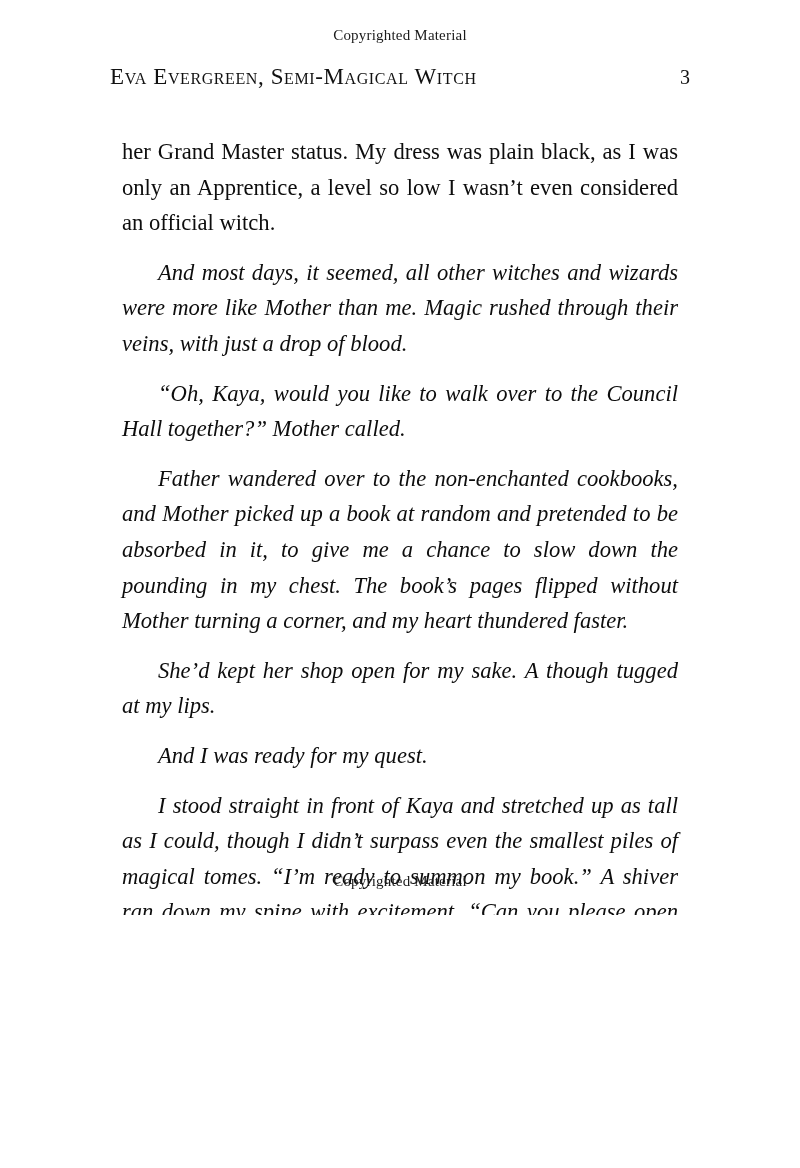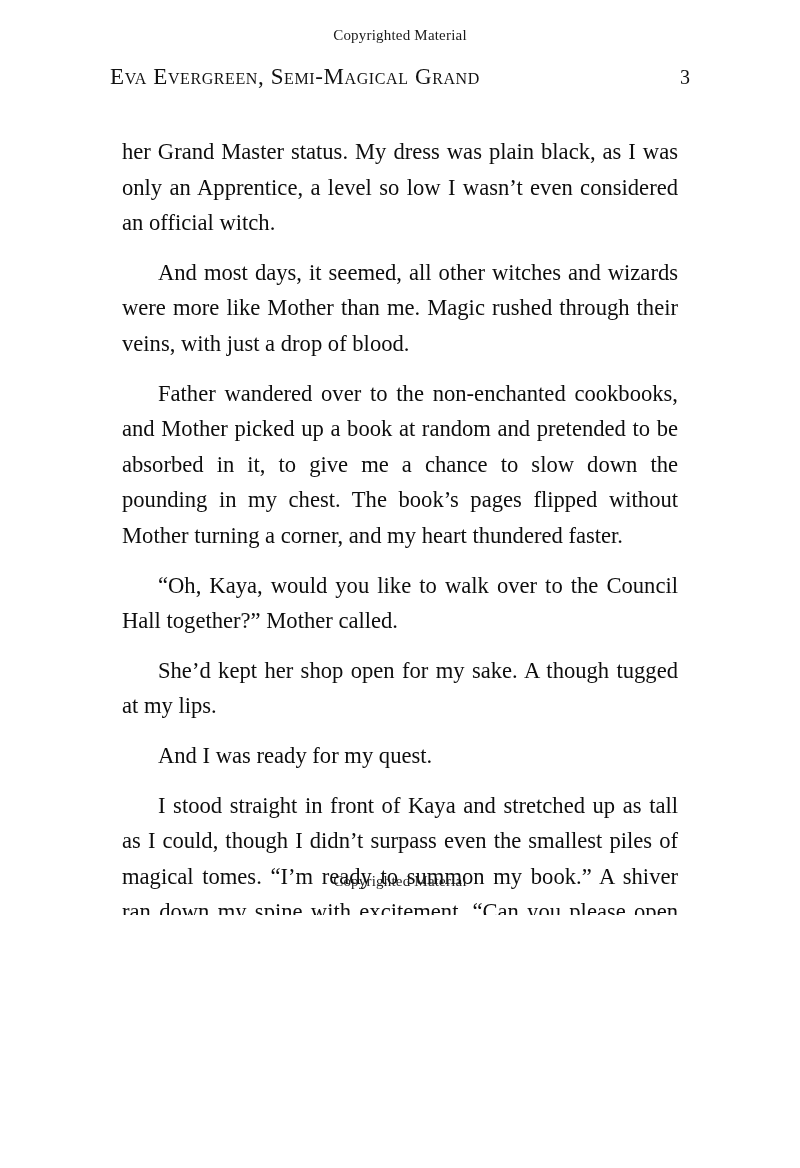--- a/index.html
+++ b/index.html
@@ -71,39 +71,40 @@
     text-align: justify;
     text-justify: inter-word;
     color: #0d0d0d;
     hyphens: none;
   }
   .body-text p {
     margin: 14px;
   }
   .body-text p.indent {
     text-indent: 36px;
+    font-style: italic;
   }
 </style>
 </head>
 <body>
 
 <div class="page">
 
   <div class="watermark-top">Copyrighted Material</div>
 
   <div class="running-head">
-    <div class="book-title">Eva Evergreen, Semi-Magical Grand</div>
+    <div class="book-title">Eva Evergreen, Semi-Magical Witch</div>
     <div class="folio">3</div>
   </div>
 
   <div class="body-text">
     <p>her Grand Master status. My dress was plain black, as I was only an Apprentice, a level so low I wasn’t even considered an official witch.</p>
     <p class="indent">And most days, it seemed, all other witches and wizards were more like Mother than me. Magic rushed through their veins, with just a drop of blood.</p>
+    <p class="indent">“Oh, Kaya, would you like to walk over to the Council Hall together?” Mother called.</p>
     <p class="indent">Father wandered over to the non-enchanted cookbooks, and Mother picked up a book at random and pretended to be absorbed in it, to give me a chance to slow down the pounding in my chest. The book’s pages flipped without Mother turning a corner, and my heart thundered faster.</p>
-    <p class="indent">“Oh, Kaya, would you like to walk over to the Council Hall together?” Mother called.</p>
     <p class="indent">She’d kept her shop open for my sake. A though tugged at my lips.</p>
     <p class="indent">And I was ready for my quest.</p>
     <p class="indent">I stood straight in front of Kaya and stretched up as tall as I could, though I didn’t surpass even the smallest piles of magical tomes. “I’m ready to summon my book.” A shiver ran down my spine with excitement. “Can you please open the enchanted bookshelf?”</p>
   </div>
 
   <div class="watermark-bottom">Copyrighted Material</div>
 
 </div>
 
 </body></html>

